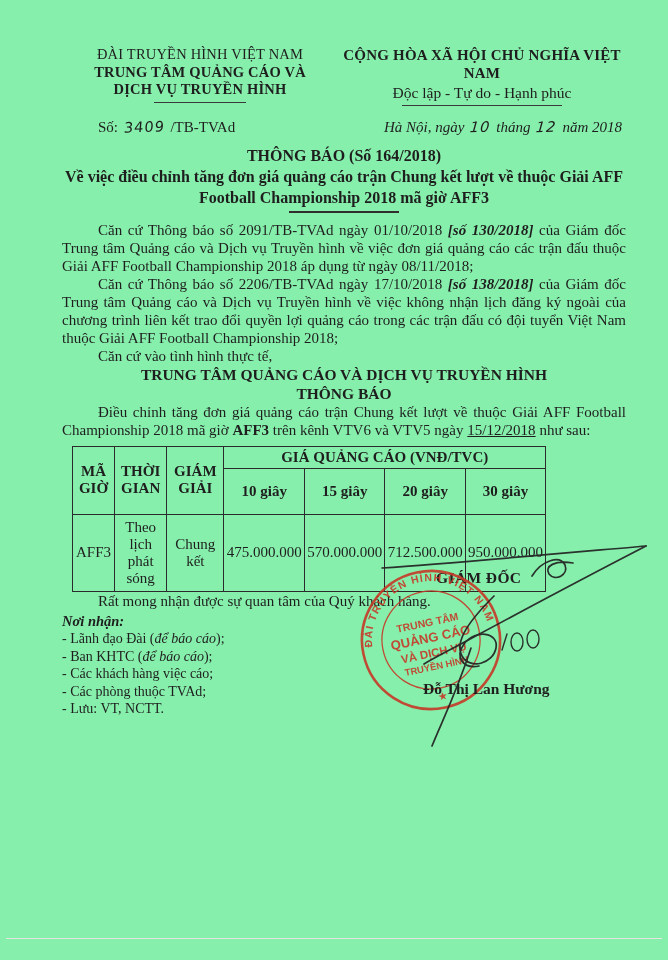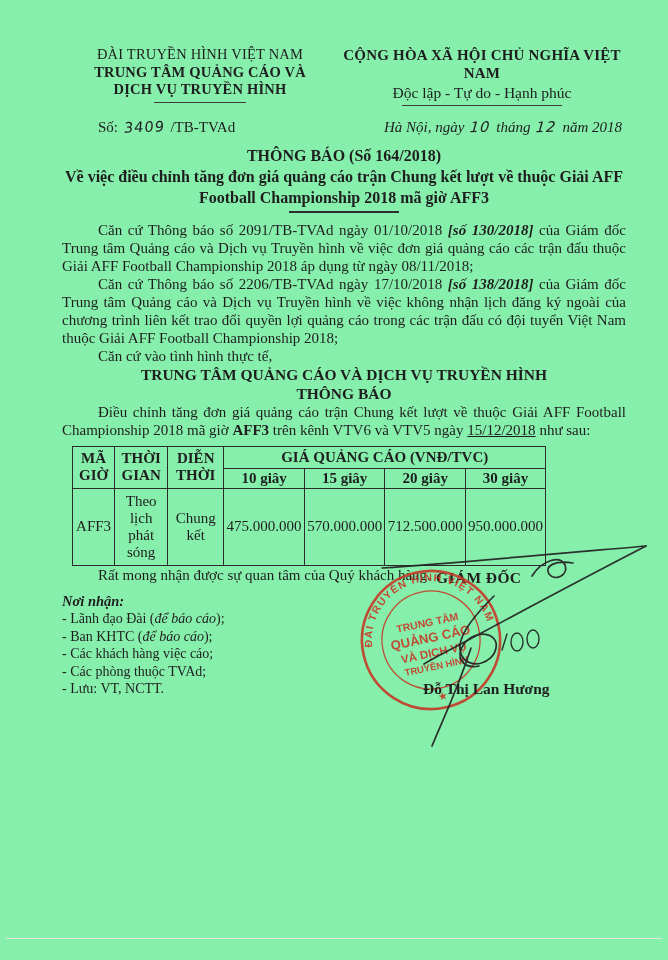--- a/index.html
+++ b/index.html
@@ -38,27 +38,27 @@
   .bref{font-weight:bold;font-style:italic;}
   .b{font-weight:bold;}
   .bu{font-weight:normal;text-decoration:underline;}
   .cheading{text-align:center;font-weight:bold;font-size:15.5px;line-height:19px;margin:0;}
 
   
   table.price{border-collapse:collapse;width:474px;margin:7px 0 0 10px;text-align:center;font-size:15px;}
   table.price td{border:1.4px solid #2b2b2b;padding:1px 2px;}
   table.price .th{font-weight:bold;}
   table.price .hcell{line-height:17px;padding:2px 2px;}
-  table.price .dur{padding:1px 2px;}
+  table.price .dur{padding:14px 2px;}
   table.price .data td{padding:4px 2px;height:38px;}
 
   .closing{font-size:15px;line-height:18px;margin:0;text-indent:36px;}
 
   
-  .recipients{margin-top:9px;font-size:14px;line-height:17.5px;width:300px;}
+  .recipients{margin-top:3px;font-size:14px;line-height:17.5px;width:300px;}
   .recipients .label{font-weight:bold;font-style:italic;font-size:14.5px;}
   .recipients .item em{font-style:italic;}
 
   
   .sig-title{position:absolute;left:436px;top:569px;font-weight:bold;font-size:15.5px;letter-spacing:.4px;}
   .sig-name{position:absolute;left:423px;top:680px;font-weight:bold;font-size:15.5px;z-index:4;}
   .stamp{position:absolute;left:355px;top:564px;width:152px;height:152px;opacity:.9;z-index:2;}
   .sig-svg{position:absolute;left:374px;top:536px;width:288px;height:218px;z-index:3;pointer-events:none;}
   .scan-edge{position:absolute;left:6px;right:6px;top:938px;height:1px;background:#e4e4e1;}
 </style>
@@ -122,21 +122,21 @@
           <col style="width:86px">
         <col style="width:82px">
           <col style="width:82px">
           <col style="width:82px">
           <col style="width:80px">
       </colgroup>
       <tbody>
           <tr>
         <td rowspan="2" class="th hcell">MÃ GIỜ</td>
         <td rowspan="2" class="th hcell">THỜI GIAN</td>
-        <td rowspan="2" class="th hcell">DIỄN THỜI</td>
+        <td rowspan="2" class="th hcell">GIÁM GIẢI</td>
         <td colspan="4" class="th hcell">GIÁ QUẢNG CÁO (VNĐ/TVC)</td>
       </tr>
       <tr>
         <td class="th dur">10 giây</td>
         <td class="th dur">15 giây</td>
         <td class="th dur">20 giây</td>
         <td class="th dur">30 giây</td>
       </tr>
       <tr class="data">
         <td>AFF3</td>

